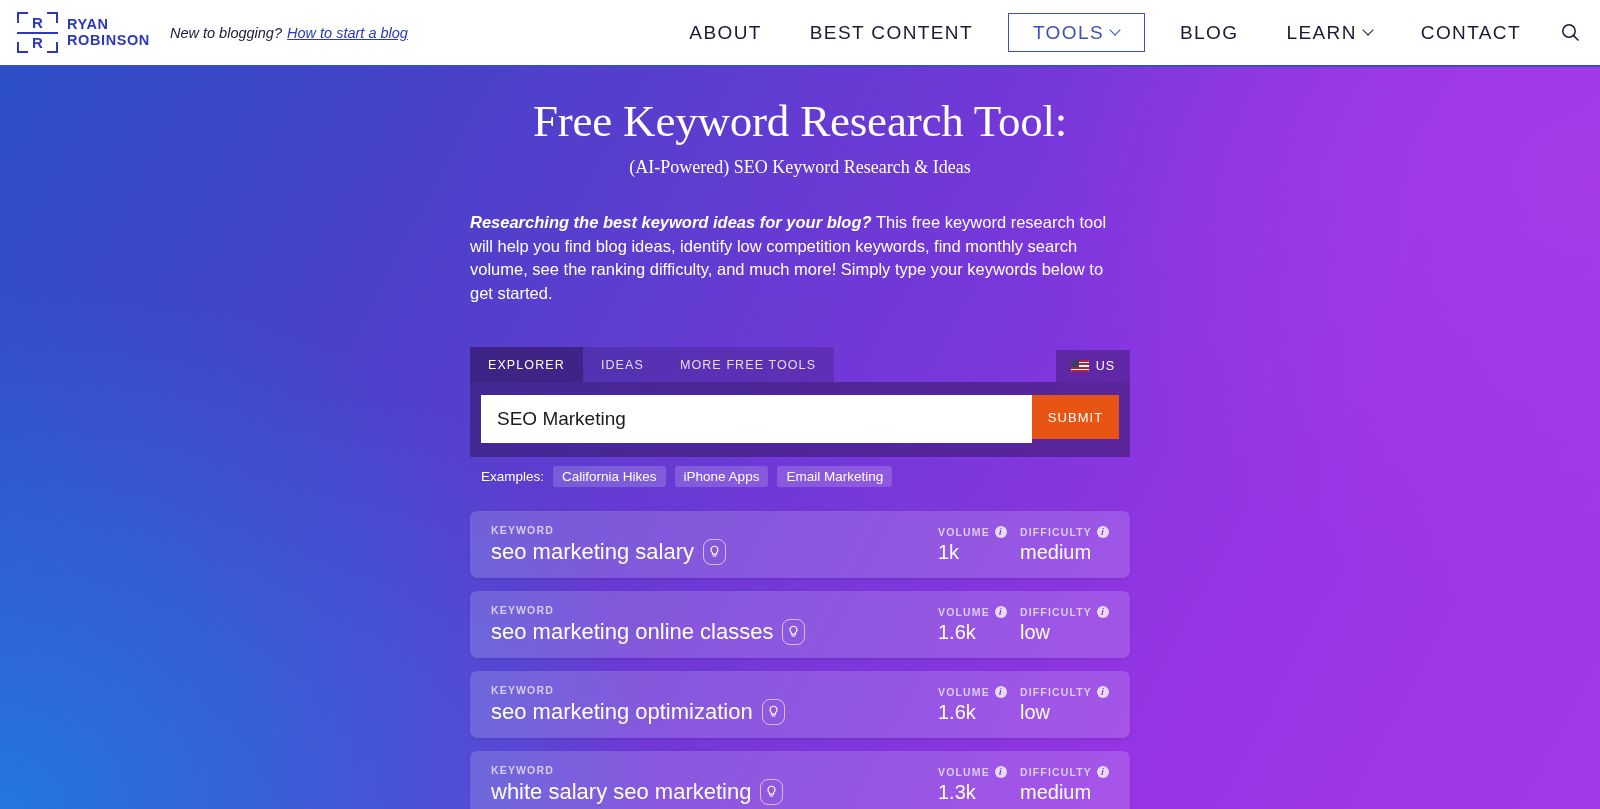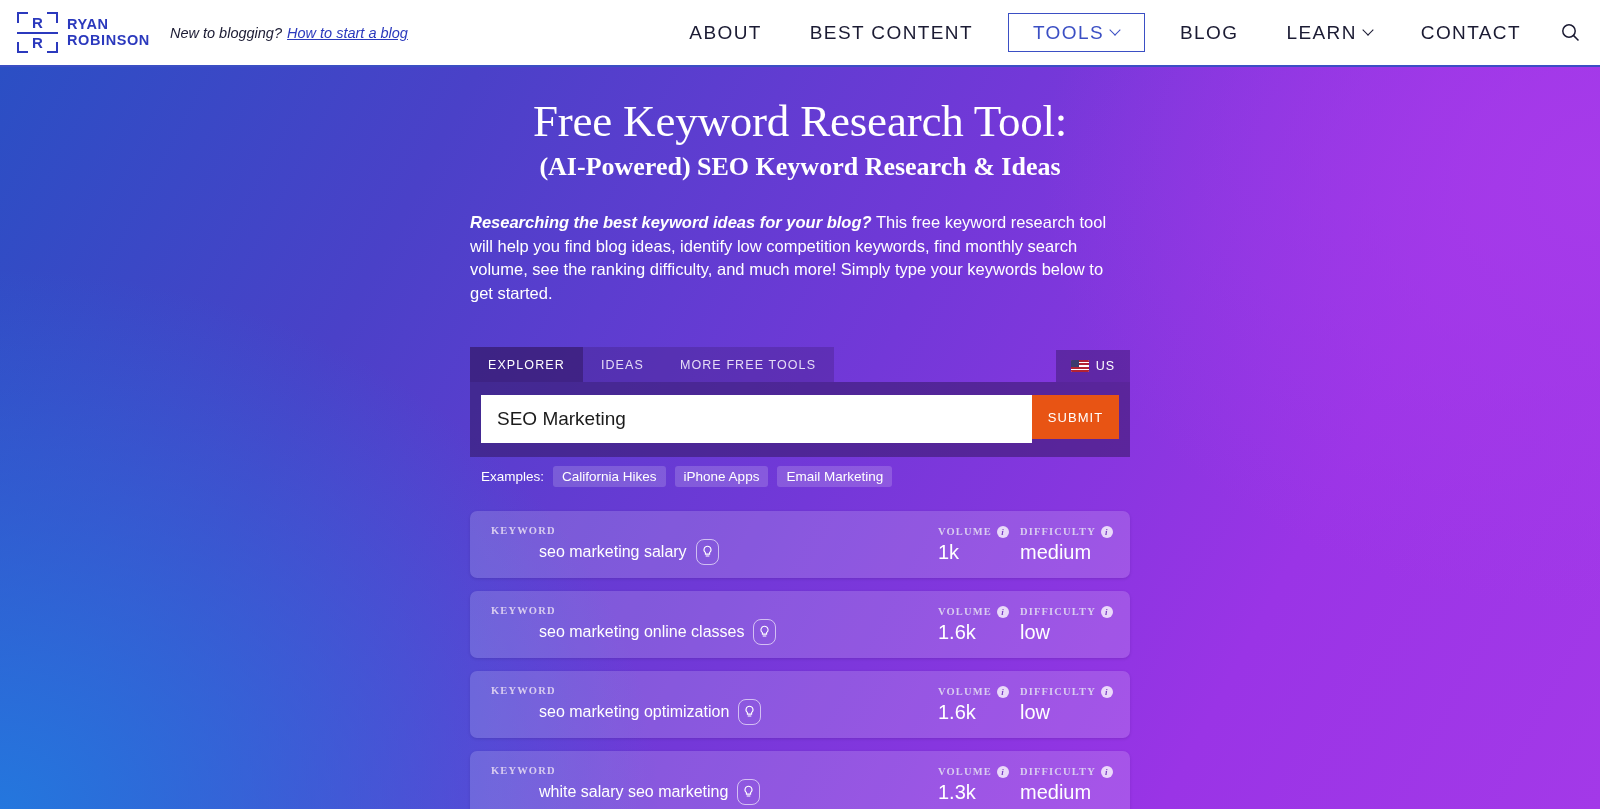--- a/index.html
+++ b/index.html
@@ -71,22 +71,22 @@
   .hero-inner{
     width:660px;margin:0 auto;padding-top:30px;position:relative;
   }
   h1.title{
     font-family:"Liberation Serif", serif;
     color:#ffffff;font-size:45px;line-height:49px;text-align:center;
     font-weight:normal;letter-spacing:-.2px;
   }
   h2.subtitle{
     font-family:"Liberation Serif", serif;
-    color:#ffffff;font-size:26px;line-height:32px;text-align:center;
-    font-weight:bold;margin-top:5px;
+    color:#ffffff;font-size:18px;line-height:32px;text-align:center;
+    font-weight:normal;margin-top:5px;
   }
   p.lede{
     margin-top:28px;color:#ffffff;font-size:16.5px;line-height:23.6px;
     text-align:left;
   }
   p.lede b{font-weight:bold;font-style:italic;}
 
   
   .tool{
     margin-top:42px;position:relative;
@@ -137,24 +137,24 @@
   .results{margin-top:24px;display:flex;flex-direction:column;gap:13px;}
   .row{
     position:relative;height:67px;border-radius:7px;display:flex;align-items:center;
     background:rgba(255,255,255,.16);
     box-shadow:0 1px 3px rgba(30,10,60,.15);
     cursor:pointer;
   }
   .row .kw-col{padding-left:21px;flex:1;min-width:0;}
   .col-label{
     font-size:10.5px;letter-spacing:1.15px;color:#d9cdf0;font-weight:bold;
-    display:flex;align-items:center;gap:5px;font-family:Liberation Serif, serif;
+    display:flex;align-items:center;gap:5px;
   }
   .kw-line{display:flex;align-items:center;gap:9px;margin-top:3px;}
-  .kw-text{font-size:16px;color:#ffffff;white-space:nowrap;margin-left:48px;}
+  .kw-text{font-size:22px;color:#ffffff;white-space:nowrap;}
   .bulb{
     width:23px;height:26px;border:1.3px solid rgba(255,255,255,.62);border-radius:8px;
     display:flex;align-items:center;justify-content:center;flex:0 0 auto;cursor:pointer;
   }
   .vol-col{width:82px;flex:0 0 auto;}
   .diff-col{width:110px;flex:0 0 auto;}
   .metric-val{font-size:20px;color:#ffffff;margin-top:3px;}
   .info-dot{
     width:12px;height:12px;border-radius:50%;background:rgba(255,255,255,.78);
     color:#7a3fc4;font-size:9px;font-weight:bold;line-height:12px;text-align:center;

